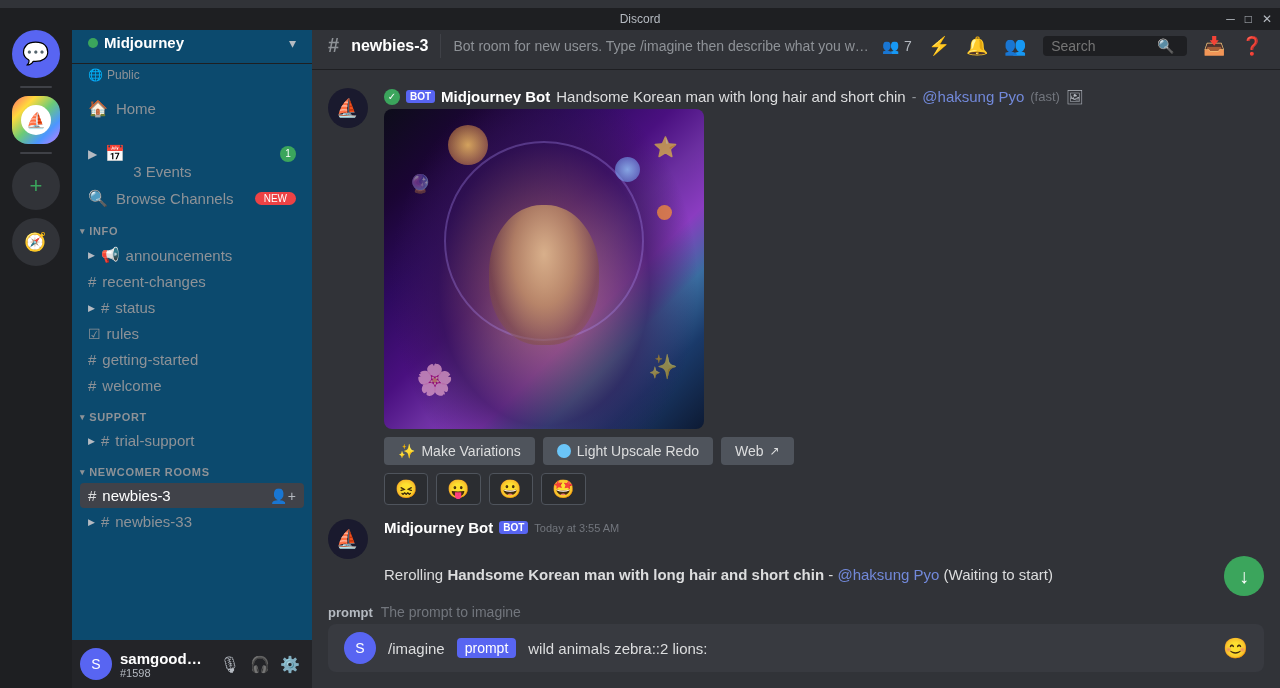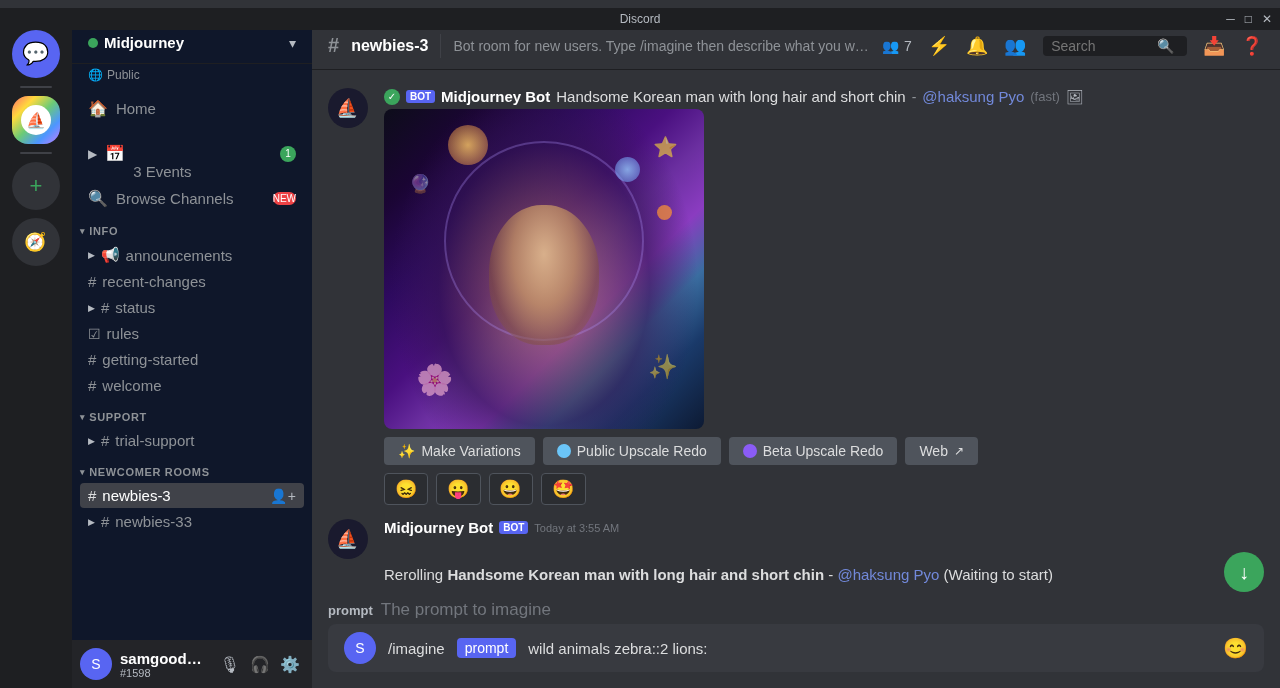--- a/index.html
+++ b/index.html
@@ -33,21 +33,21 @@
   <div style="width:32px;height:2px;background:#3f4147;border-radius:1px;"></div>
 
   <div style="width:48px;height:48px;border-radius:50%;background:#313338;display:flex;align-items:center;justify-content:center;cursor:pointer;font-size:22px;color:#3ba55c;">
     <span>+</span>
   </div>
   <div style="width:48px;height:48px;border-radius:50%;background:#313338;display:flex;align-items:center;justify-content:center;cursor:pointer;font-size:18px;color:#3ba55c;">
     <span>🧭</span>
   </div>
 </div>
 
-<div style="width:240px;background:#0f172a;display:flex;flex-direction:column;margin-top:22px;flex-shrink:0;overflow:hidden;">
+<div style="width:240px;background:#0c4a6e;display:flex;flex-direction:column;margin-top:22px;flex-shrink:0;overflow:hidden;">
 
   <div style="padding:12px 16px;display:flex;align-items:center;justify-content:space-between;border-bottom:1px solid #1e1f22;cursor:pointer;">
     <div style="display:flex;align-items:center;gap:6px;">
       <span style="width:10px;height:10px;border-radius:50%;background:#3ba55c;display:inline-block;"></span>
       <span style="font-weight:600;font-size:15px;color:#fff;">Midjourney</span>
     </div>
     <span style="color:#b5bac1;font-size:14px;">▾</span>
   </div>
   <div style="padding:4px 16px 8px;font-size:12px;color:#8e9297;display:flex;align-items:center;gap:4px;">
     <span>🌐</span>
@@ -64,21 +64,21 @@
     <div style="padding:4px 8px;display:flex;align-items:center;gap:8px;cursor:pointer;border-radius:4px;margin:1px 8px;color:#8e9297;">
       <span style="font-size:12px;color:#b5bac1;">▶</span>
       <span style="font-size:16px;">📅</span>
       <span style="font-size:15px;margin-top:36px;">3 Events</span>
       <span style="background:#3ba55c;color:#fff;border-radius:50%;width:16px;height:16px;display:flex;align-items:center;justify-content:center;font-size:10px;margin-left:auto;">1</span>
     </div>
 
     <div style="padding:4px 8px;display:flex;align-items:center;gap:8px;cursor:pointer;border-radius:4px;margin:1px 8px;color:#8e9297;">
       <span style="font-size:16px;">🔍</span>
       <span style="font-size:15px;">Browse Channels</span>
-      <span style="background:#ed4245;color:#fff;font-size:10px;padding:1px 0;border-radius:8px;margin-left:auto;">NEW</span>
+      <span style="background:#ed4245;color:#fff;font-size:10px;padding:1px 9px;border-radius:8px;margin-left:auto;">NEW</span>
     </div>
 
     <div style="padding:12px 8px 4px 8px;font-size:11px;font-weight:700;color:#8e9297;text-transform:uppercase;letter-spacing:0.06em;display:flex;align-items:center;gap:4px;cursor:pointer;">
       <span style="font-size:9px;">▾</span>
       <span>INFO</span>
     </div>
     <div style="padding:4px 8px;display:flex;align-items:center;gap:6px;cursor:pointer;border-radius:4px;margin:1px 8px;color:#8e9297;">
       <span style="font-size:9px;color:#b5bac1;">▶</span>
       <span style="font-size:15px;">📢</span>
       <span style="font-size:15px;">announcements</span>
@@ -204,25 +204,21 @@
           </div>
         </div>
 
         <div style="display:flex;gap:8px;flex-wrap:wrap;margin-top:8px;">
           <button style="background:#4f545c;color:#dcddde;border:none;border-radius:4px;padding:6px 14px;font-size:14px;cursor:pointer;display:flex;align-items:center;gap:6px;">
             <span>✨</span>
             <span>Make Variations</span>
           </button>
           <button style="background:#4f545c;color:#dcddde;border:none;border-radius:4px;padding:6px 14px;font-size:14px;cursor:pointer;display:flex;align-items:center;gap:6px;">
             <span style="width:14px;height:14px;border-radius:50%;background:#6bc5f8;display:inline-block;"></span>
-            <span>Public Upscale Redo</span>
-          </button>
-          <button style="background:#4f545c;color:#dcddde;border:none;border-radius:4px;padding:6px 14px;font-size:14px;cursor:pointer;display:flex;align-items:center;gap:6px;">
-            <span style="width:14px;height:14px;border-radius:50%;background:#8b5cf6;display:inline-block;"></span>
-            <span>Beta Upscale Redo</span>
+            <span>Light Upscale Redo</span>
           </button>
           <button style="background:#4f545c;color:#dcddde;border:none;border-radius:4px;padding:6px 14px;font-size:14px;cursor:pointer;display:flex;align-items:center;gap:6px;">
             <span>Web</span>
             <span style="font-size:12px;">↗</span>
           </button>
         </div>
 
         <div style="display:flex;gap:8px;margin-top:8px;">
           <button style="background:#2b2d31;border:1px solid #4f545c;border-radius:4px;padding:4px 10px;font-size:18px;cursor:pointer;">😖</button>
           <button style="background:#2b2d31;border:1px solid #4f545c;border-radius:4px;padding:4px 10px;font-size:18px;cursor:pointer;">😛</button>
@@ -244,21 +240,21 @@
           <span>Rerolling </span><strong>Handsome Korean man with long hair and short chin</strong><span> - </span><span style="color:#7289da;cursor:pointer;">@haksung Pyo</span> <span style="color:#dcddde;">(Waiting to start)</span>
         </div>
       </div>
     </div>
 
     <div style="position:absolute;right:16px;bottom:8px;width:40px;height:40px;border-radius:50%;background:#3ba55c;display:flex;align-items:center;justify-content:center;color:#fff;font-size:20px;cursor:pointer;">↓</div>
   </div>
 
   <div style="padding:0 16px 4px;display:flex;align-items:center;gap:8px;">
     <span style="font-weight:600;color:#b5bac1;font-size:13px;">prompt</span>
-    <span style="color:#72767d;font-size:17px;">The prompt to imagine</span>
+    <span style="color:#72767d;font-size:14px;">The prompt to imagine</span>
   </div>
 
   <div style="padding:0 16px 16px;flex-shrink:0;">
     <div style="background:#383a40;border-radius:8px;display:flex;align-items:center;padding:8px 16px;gap:12px;">
       <div style="width:32px;height:32px;border-radius:50%;background:#5865f2;display:flex;align-items:center;justify-content:center;font-size:14px;color:#fff;flex-shrink:0;">S</div>
       <span style="color:#dcddde;font-size:15px;font-weight:500;flex-shrink:0;">/imagine</span>
       <div style="background:#5865f2;color:#fff;padding:2px 8px;border-radius:4px;font-size:14px;flex-shrink:0;">prompt</div>
       <input style="background: transparent; border: none; outline: none; color: rgb(220, 221, 222); font-size: 15px; flex: 1 1 0%;" value="wild animals zebra::2 lions:">
       <span style="color:#b5bac1;font-size:20px;cursor:pointer;flex-shrink:0;">😊</span>
     </div>

